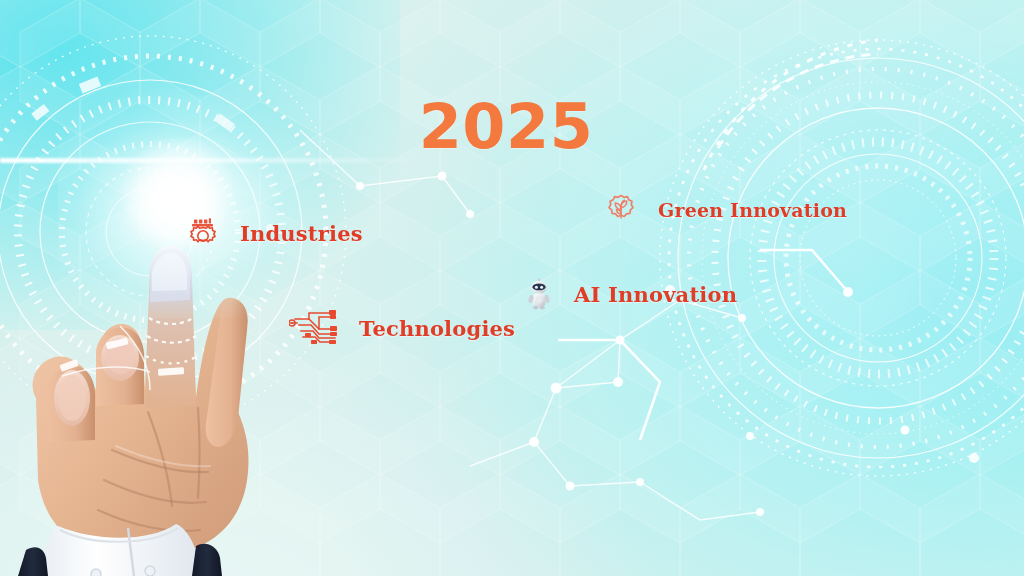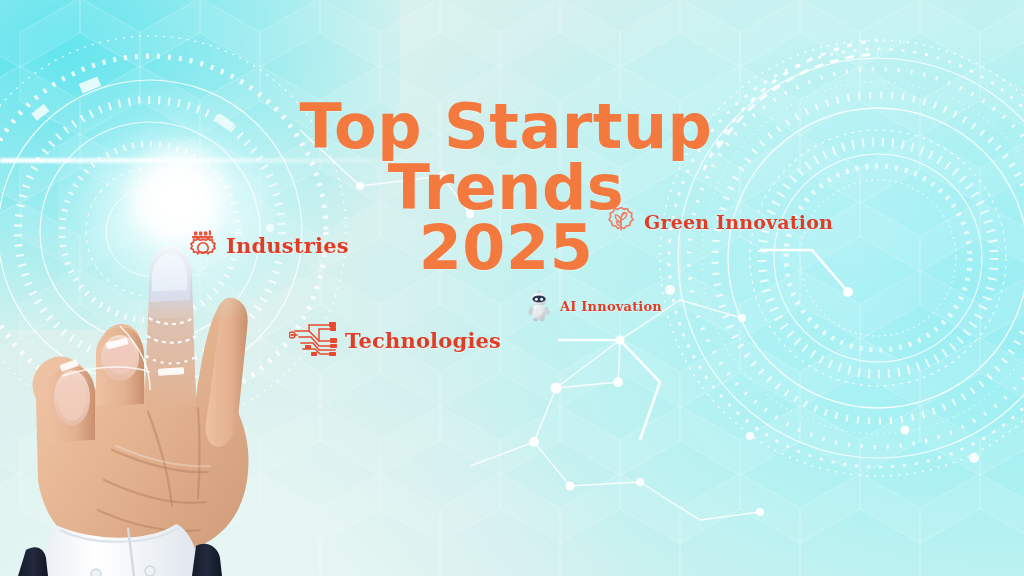--- a/index.html
+++ b/index.html
@@ -82,42 +82,41 @@
     line-height:0.98;
     letter-spacing:0.5px;
     text-shadow:0 1px 0 rgba(255,255,255,.35);
     white-space:pre-line;
   }
   .title .l2{ display:block; }
 
   
   .trend{
     position:absolute;
-    display:flex; align-items:center; gap:6px;
+    display:flex; align-items:center; gap:20px;
     white-space:nowrap;
-    margin-top:12px;
   }
   .trend .tlabel{
     color:#e03c26;
     font-family:"DejaVu Serif", serif;
     font-weight:700;
     font-size:21px;
     letter-spacing:.2px;
     text-shadow:0 1px 1px rgba(255,255,255,.55);
   }
   .trend .ticon{ display:block; flex:0 0 auto; }
   .trend .ticon svg{ display:block; }
 
   #trend-industries{ left:186px; top:216px; }
   #trend-technologies{ left:289px; top:307px;text-align:right; }
   #trend-ai{ left:524px; top:278px; }
   #trend-green{ left:604px; top:193px; }
 
   #trend-technologies .tlabel{ font-size:21px; }
-  #trend-ai .tlabel{ font-size:13px; }
+  #trend-ai .tlabel{ font-size:21px; }
   #trend-green .tlabel{ font-size:19px; }
   #trend-industries .tlabel{ font-size:21px; }
 </style>
 </head>
 <body>
 
 <div id="stage">
 
   <div class="bg-base"></div>
   <div class="bg-tl-glow"></div>
@@ -462,21 +461,20 @@
         <path d="M120 176 C 140 196, 150 216, 150 240"></path>
         <path d="M62 226 C 92 216, 126 214, 150 222"></path>
       </g>
     </svg>
   </div>
 
   <div class="fingerglow"></div>
   <div class="fingerglow2"></div>
 
   <div class="title">
-    <span>Top Startup Trends</span>
     <span class="l2">2025</span>
   </div>
 
   <div class="trend" id="trend-industries">
     <span class="ticon">
       <svg width="34" height="34" viewBox="0 0 34 34" xmlns="http://www.w3.org/2000/svg">
         <g fill="none" stroke="#e8492f" stroke-width="1.6" stroke-linejoin="round">
 
           <path d="M17 11.5 l3.2 .7 1.9 -2.0 1.6 2.1 2.7 -.5 .2 2.7 2.5 1.1 -1.3 2.4 1.3 2.4 -2.5 1.1 -.2 2.7 -2.7 -.5 -1.6 2.1 -1.9 -2.0 -3.2 .7 -3.2 -.7 -1.9 2.0 -1.6 -2.1 -2.7 .5 -.2 -2.7 -2.5 -1.1 1.3 -2.4 -1.3 -2.4 2.5 -1.1 .2 -2.7 2.7 .5 1.6 -2.1 1.9 2.0 Z"></path>
           <circle cx="17" cy="20" r="5.2"></circle>

